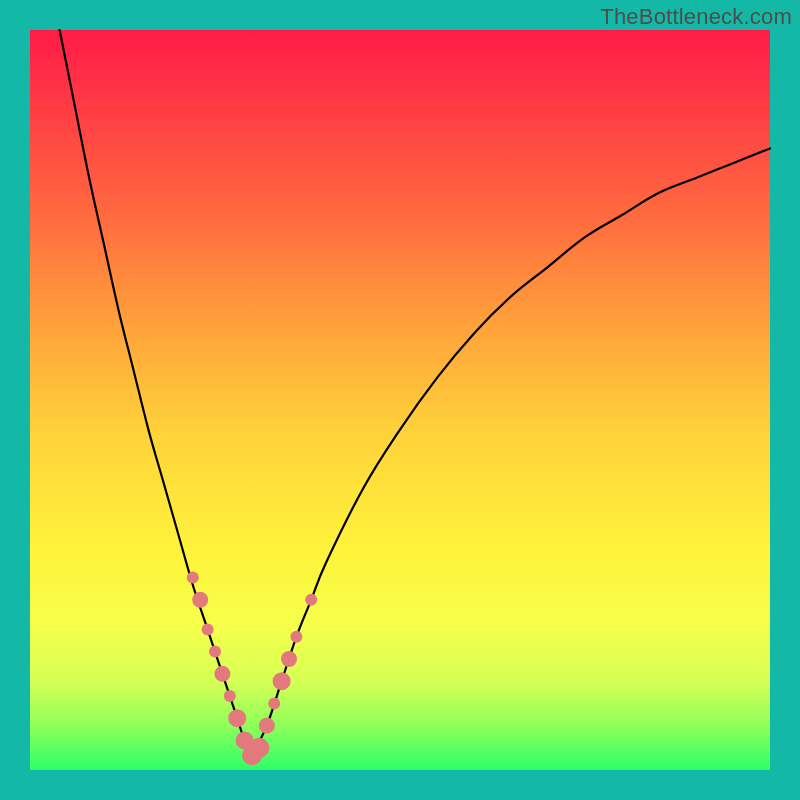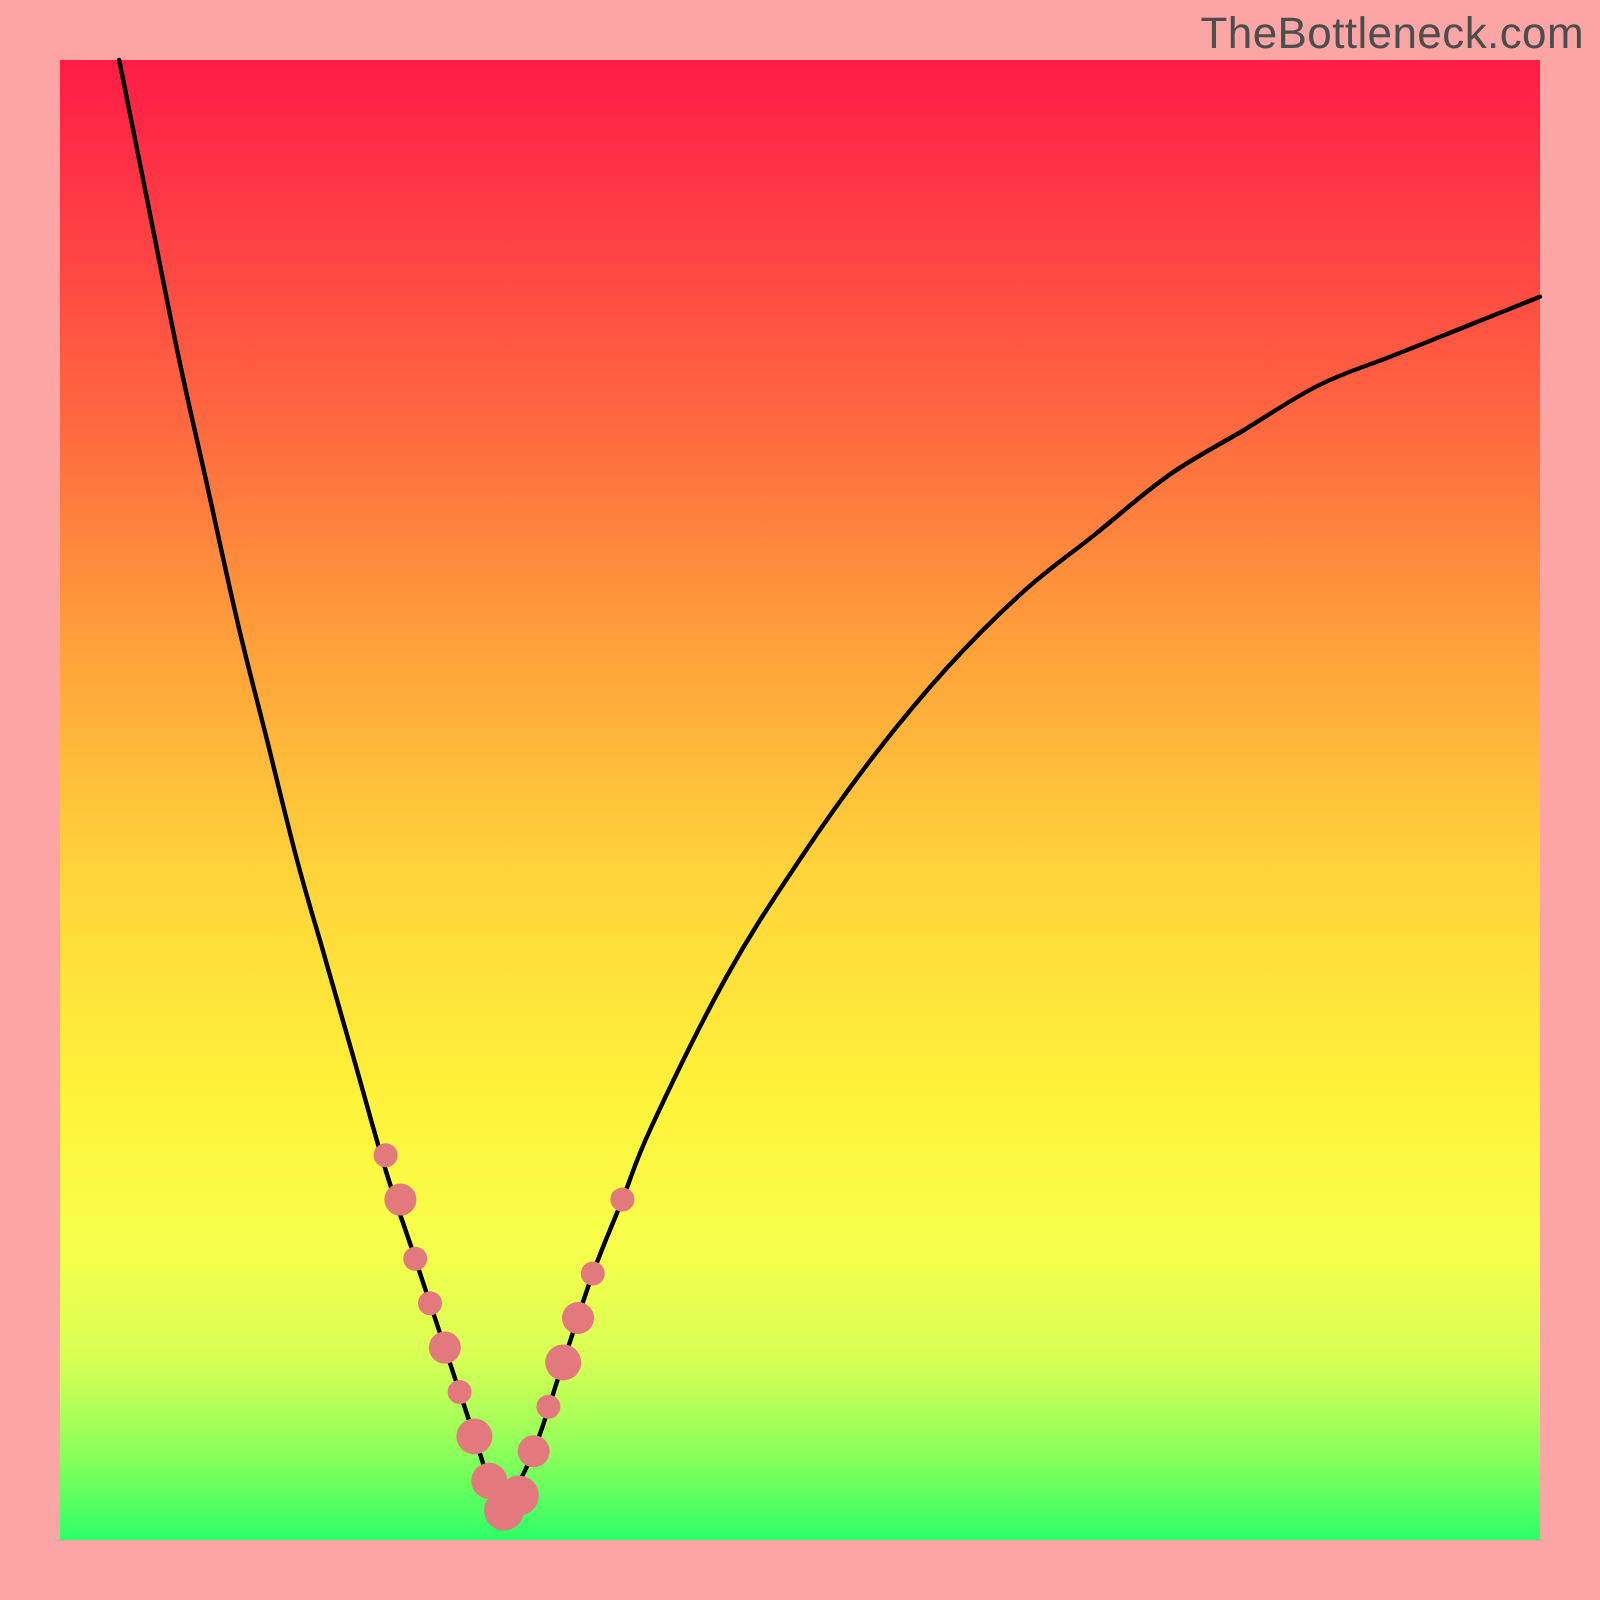--- a/index.html
+++ b/index.html
@@ -8,21 +8,21 @@
     width: 800px;
     height: 800px;
     background: #000;
     font-family: Arial, Helvetica, sans-serif;
     overflow: hidden;
   }
   .frame {
     position: relative;
     width: 800px;
     height: 800px;
-    background: #fca5a5;
+    background: #14b8a6;
   }
   .plot {
     position: absolute;
     left: 30px;
     top: 30px;
     width: 740px;
     height: 740px;
     
     background: linear-gradient(
       to bottom,

